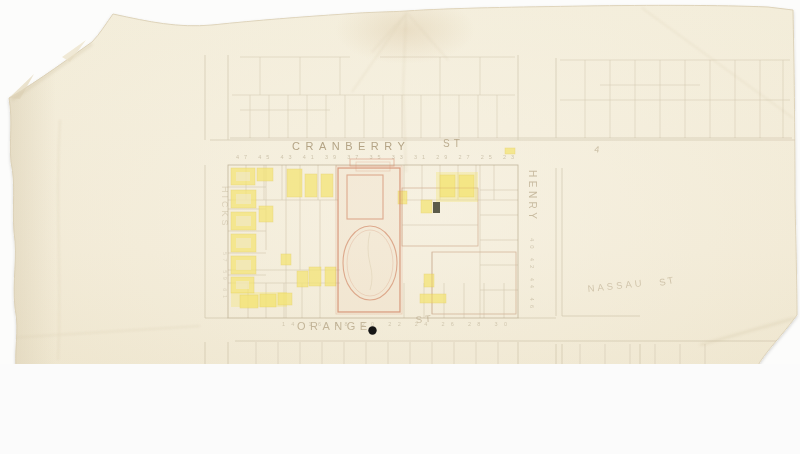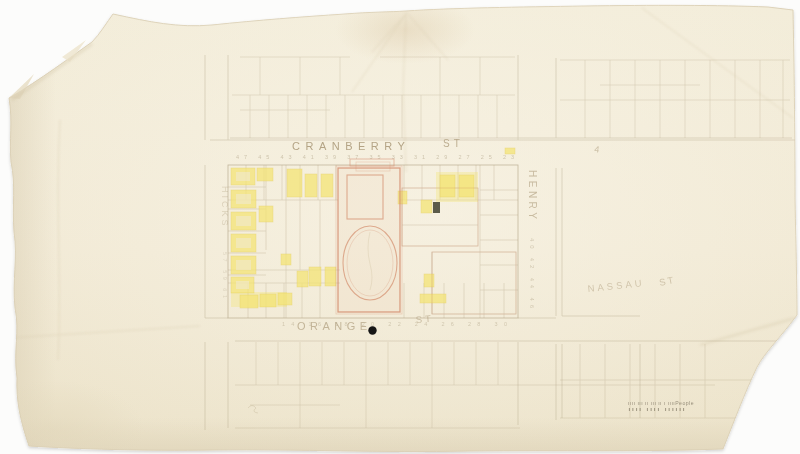--- a/index.html
+++ b/index.html
@@ -1,16 +1,16 @@
 <!DOCTYPE html>
 <html><head>
 <meta charset="utf-8">
 <style>
   html,body{margin:0;padding:0;background:#fbfbfb;}
-  .stage{position:relative;width:800px;height:454px;overflow:hidden;background:#fcfcfb;
+  .stage{position:relative;width:800px;height:364px;overflow:hidden;background:#fcfcfb;
          font-family:"Liberation Sans",sans-serif;}
   svg{display:block;}
   text{font-family:"Liberation Sans",sans-serif;}
   .hand{fill:#a4916f;}
 </style>
 </head>
 <body>
 
 <div class="stage">
 <svg width="800" height="454" viewBox="0 0 800 454">

